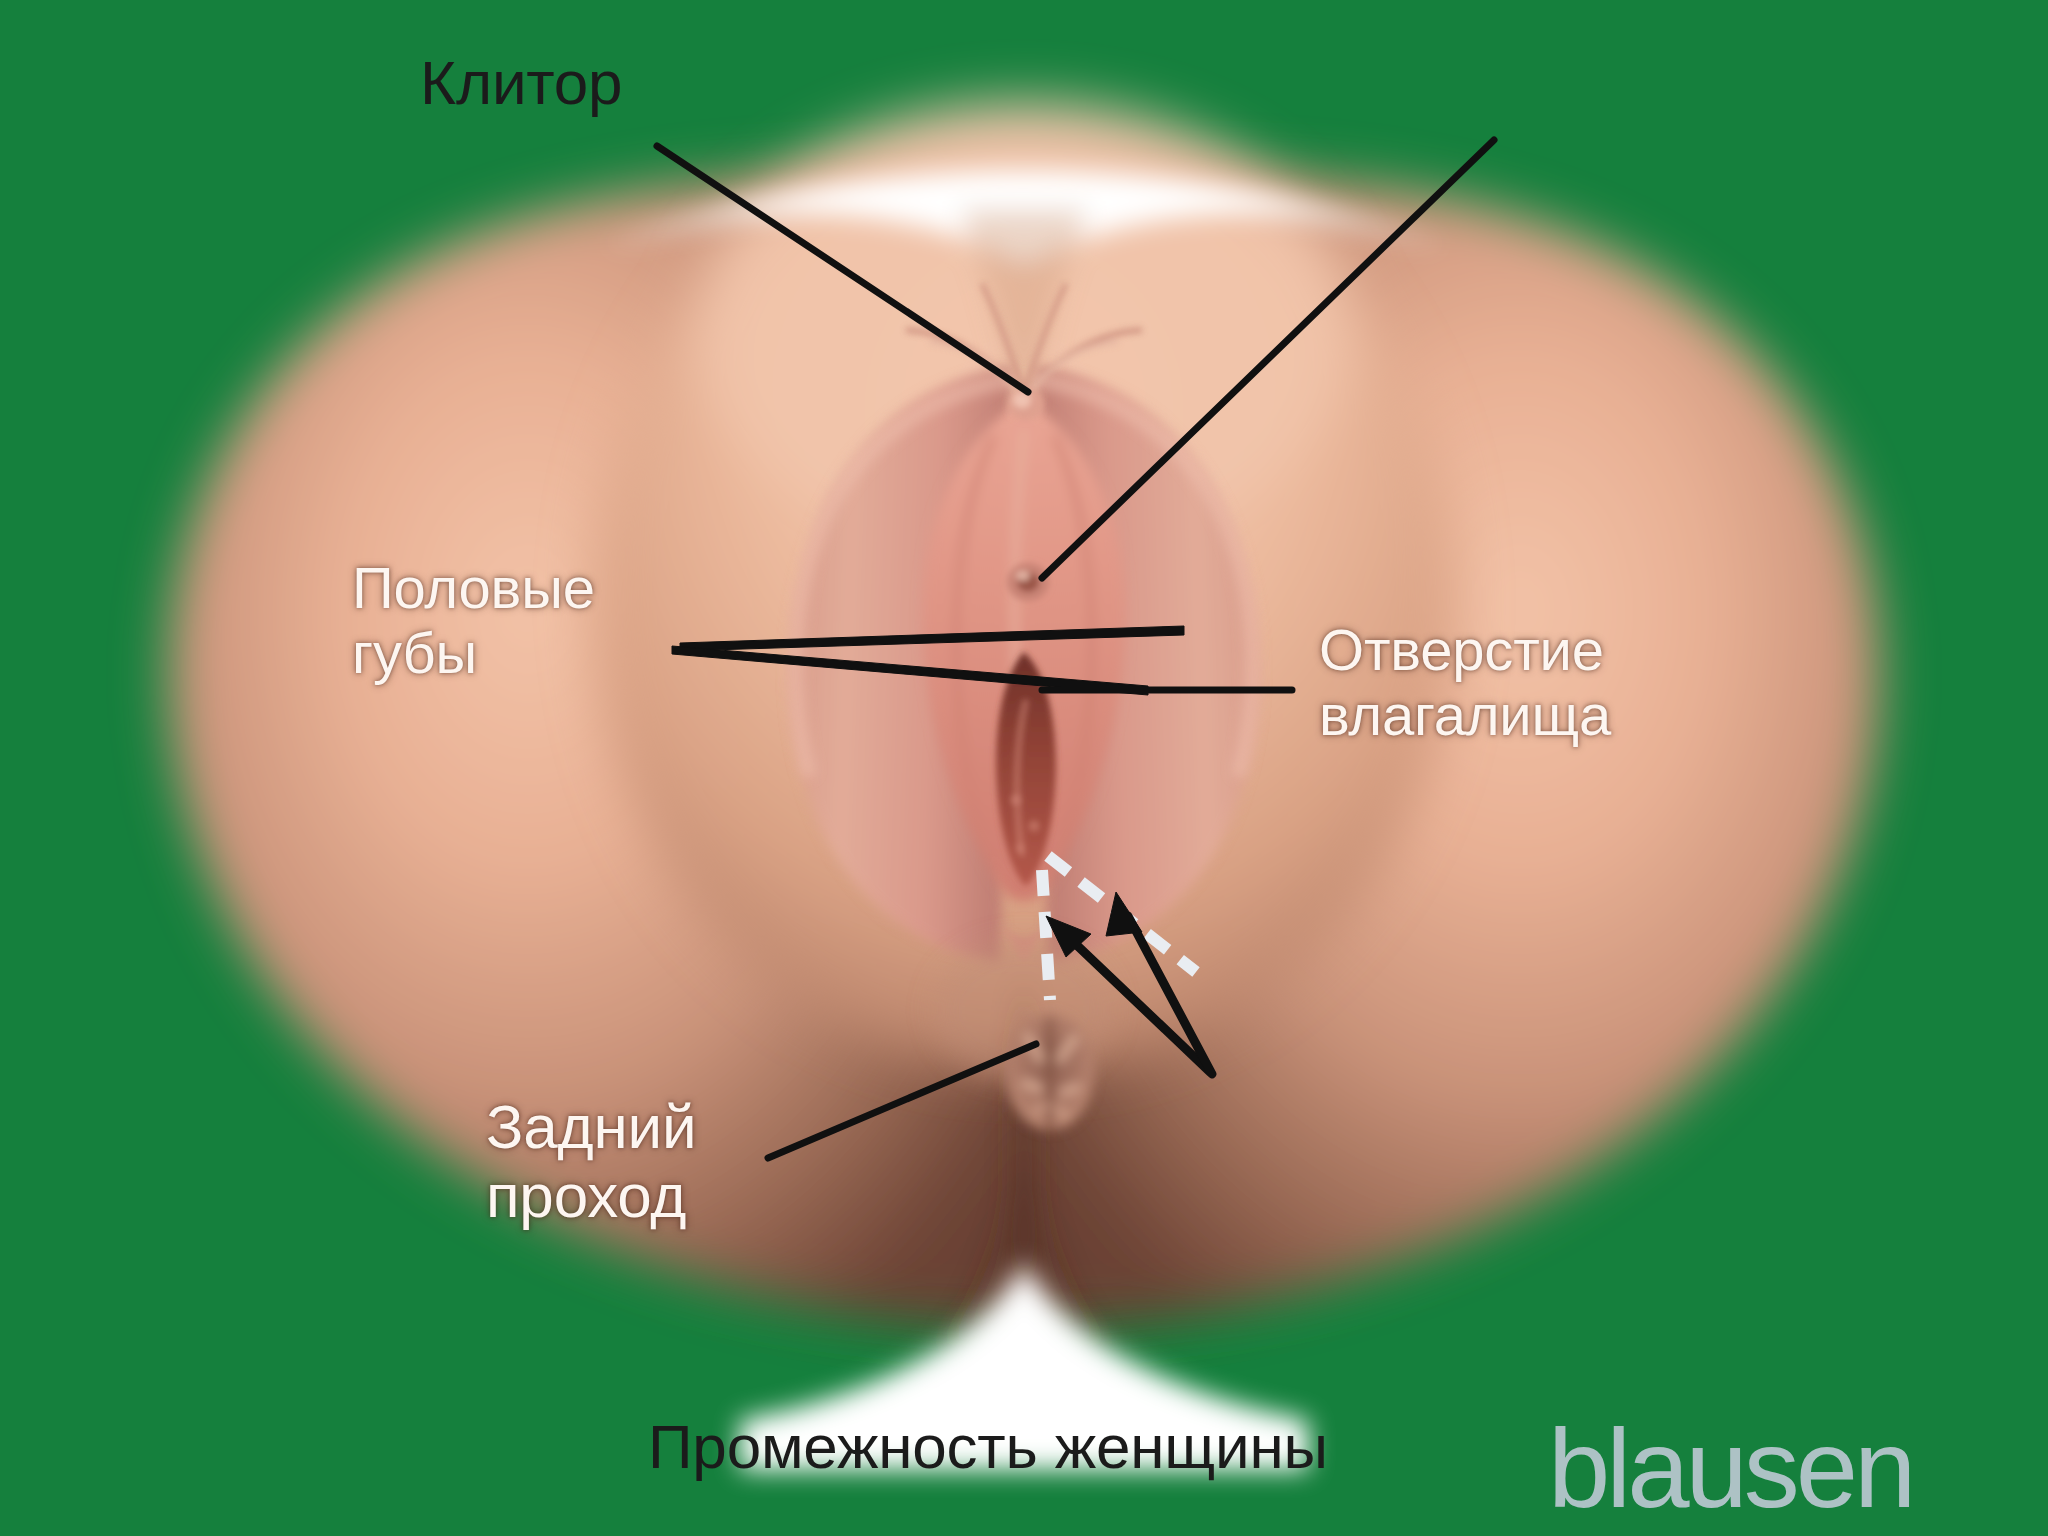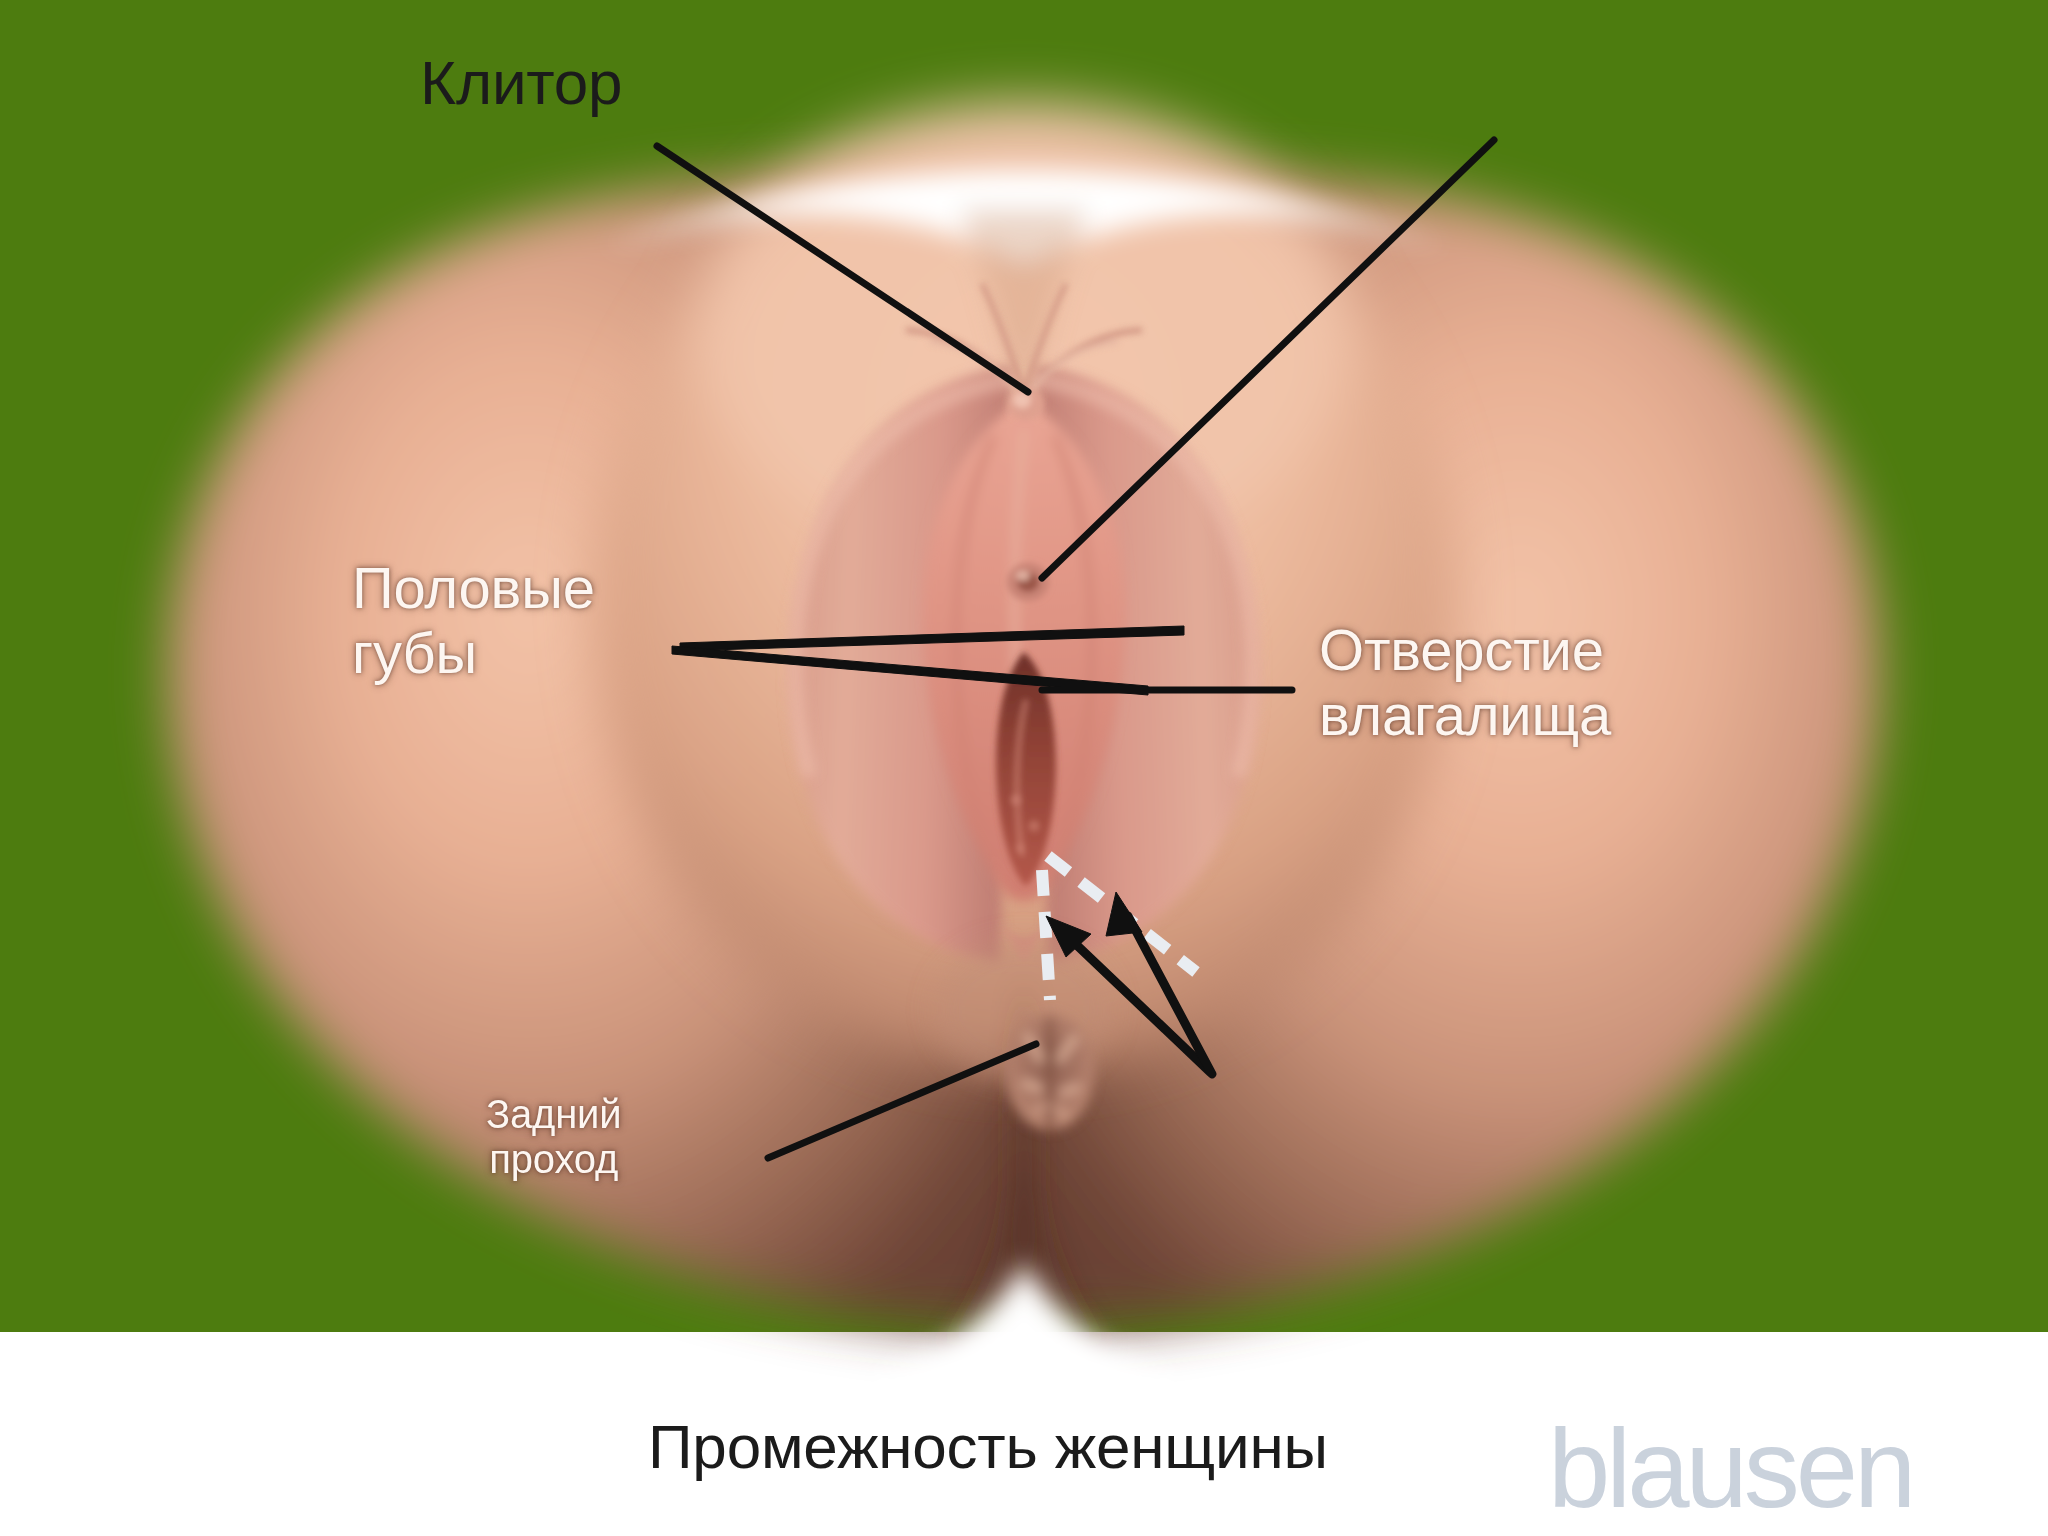--- a/index.html
+++ b/index.html
@@ -6,22 +6,22 @@
     margin: 0; padding: 0;
     background: #ffffff;
   }
   body {
     width: 2048px; height: 1536px;
     font-family: "Liberation Sans", sans-serif;
     overflow: hidden;
   }
   #figure {
     position: relative;
-    width: 2048px; height: 1332px;
-    background: #4d7c0f;
+    width: 2048px; height: 1536px;
+    background: #15803d;
   }
   #art { position: absolute; left: 0; top: 0; }
 
   .lbl {
     position: absolute;
     font-family: "Liberation Sans", sans-serif;
     font-weight: 400;
     line-height: 1.12;
     white-space: pre-line;
     letter-spacing: -0.2px;
@@ -29,21 +29,21 @@
   .lbl-dark { color: #1b1b1b; }
   .lbl-light {
     color: #fdf6f1;
     text-shadow: 0 0 4px rgba(60,28,18,.55), 0 0 9px rgba(60,28,18,.35);
   }
   #lbl-clitoris      { left: 420px;  top: 48px;   font-size: 62px; }
   #lbl-urethra       { left: 1300px; top: 48px;   font-size: 62px; }
   #lbl-labia         { left: 352px;  top: 556px;  font-size: 58px; }
   #lbl-vaginal       { left: 1312px; top: 618px;  font-size: 58px; margin-left: 7px; }
   #lbl-episiotomy    { left: 1238px; top: 1010px; font-size: 58px; }
-  #lbl-anus          { left: 486px;  top: 1092px; font-size: 40px; text-align: center; }
+  #lbl-anus          { left: 486px;  top: 1092px; font-size: 62px; }
   #lbl-caption       { left: 648px;  top: 1412px; font-size: 62px; }
   #watermark {
     position: absolute; left: 1548px; top: 1404px;
     font-size: 112px; font-weight: 400; letter-spacing: -4px;
     color: #c3ccd8; opacity: .88;
     font-family: "Liberation Sans", sans-serif;
   }
 </style>
 </head>
 <body>

